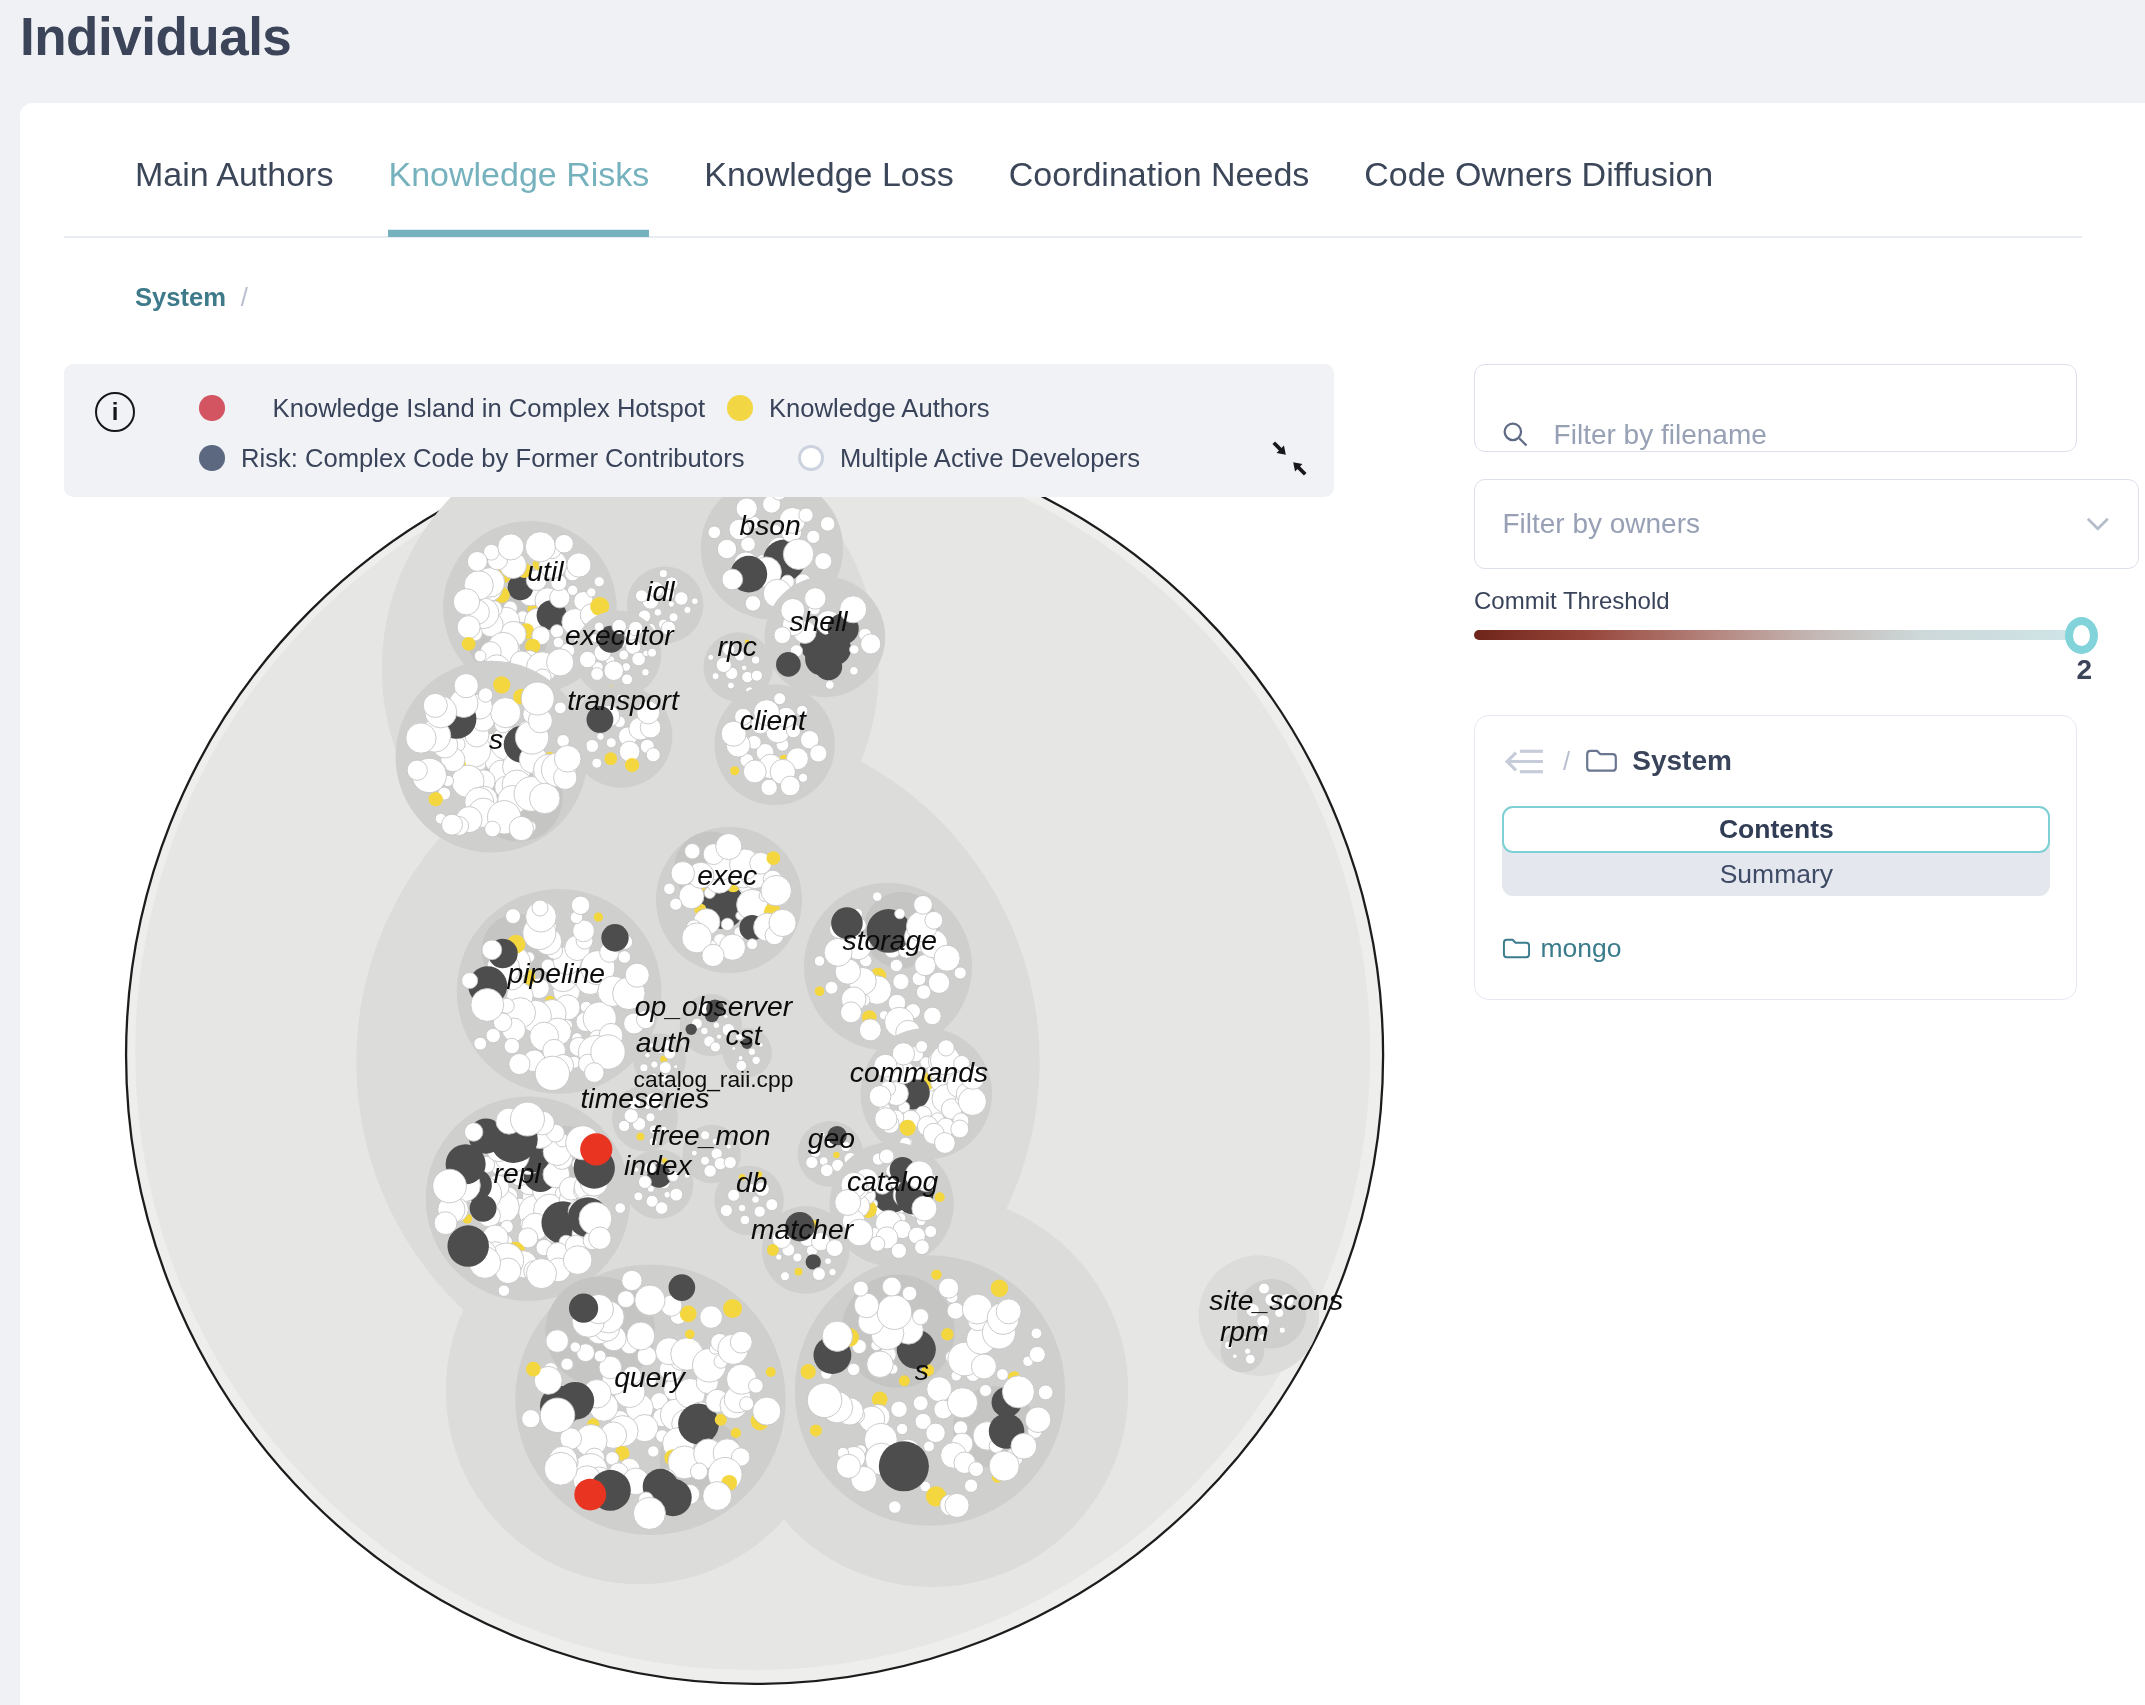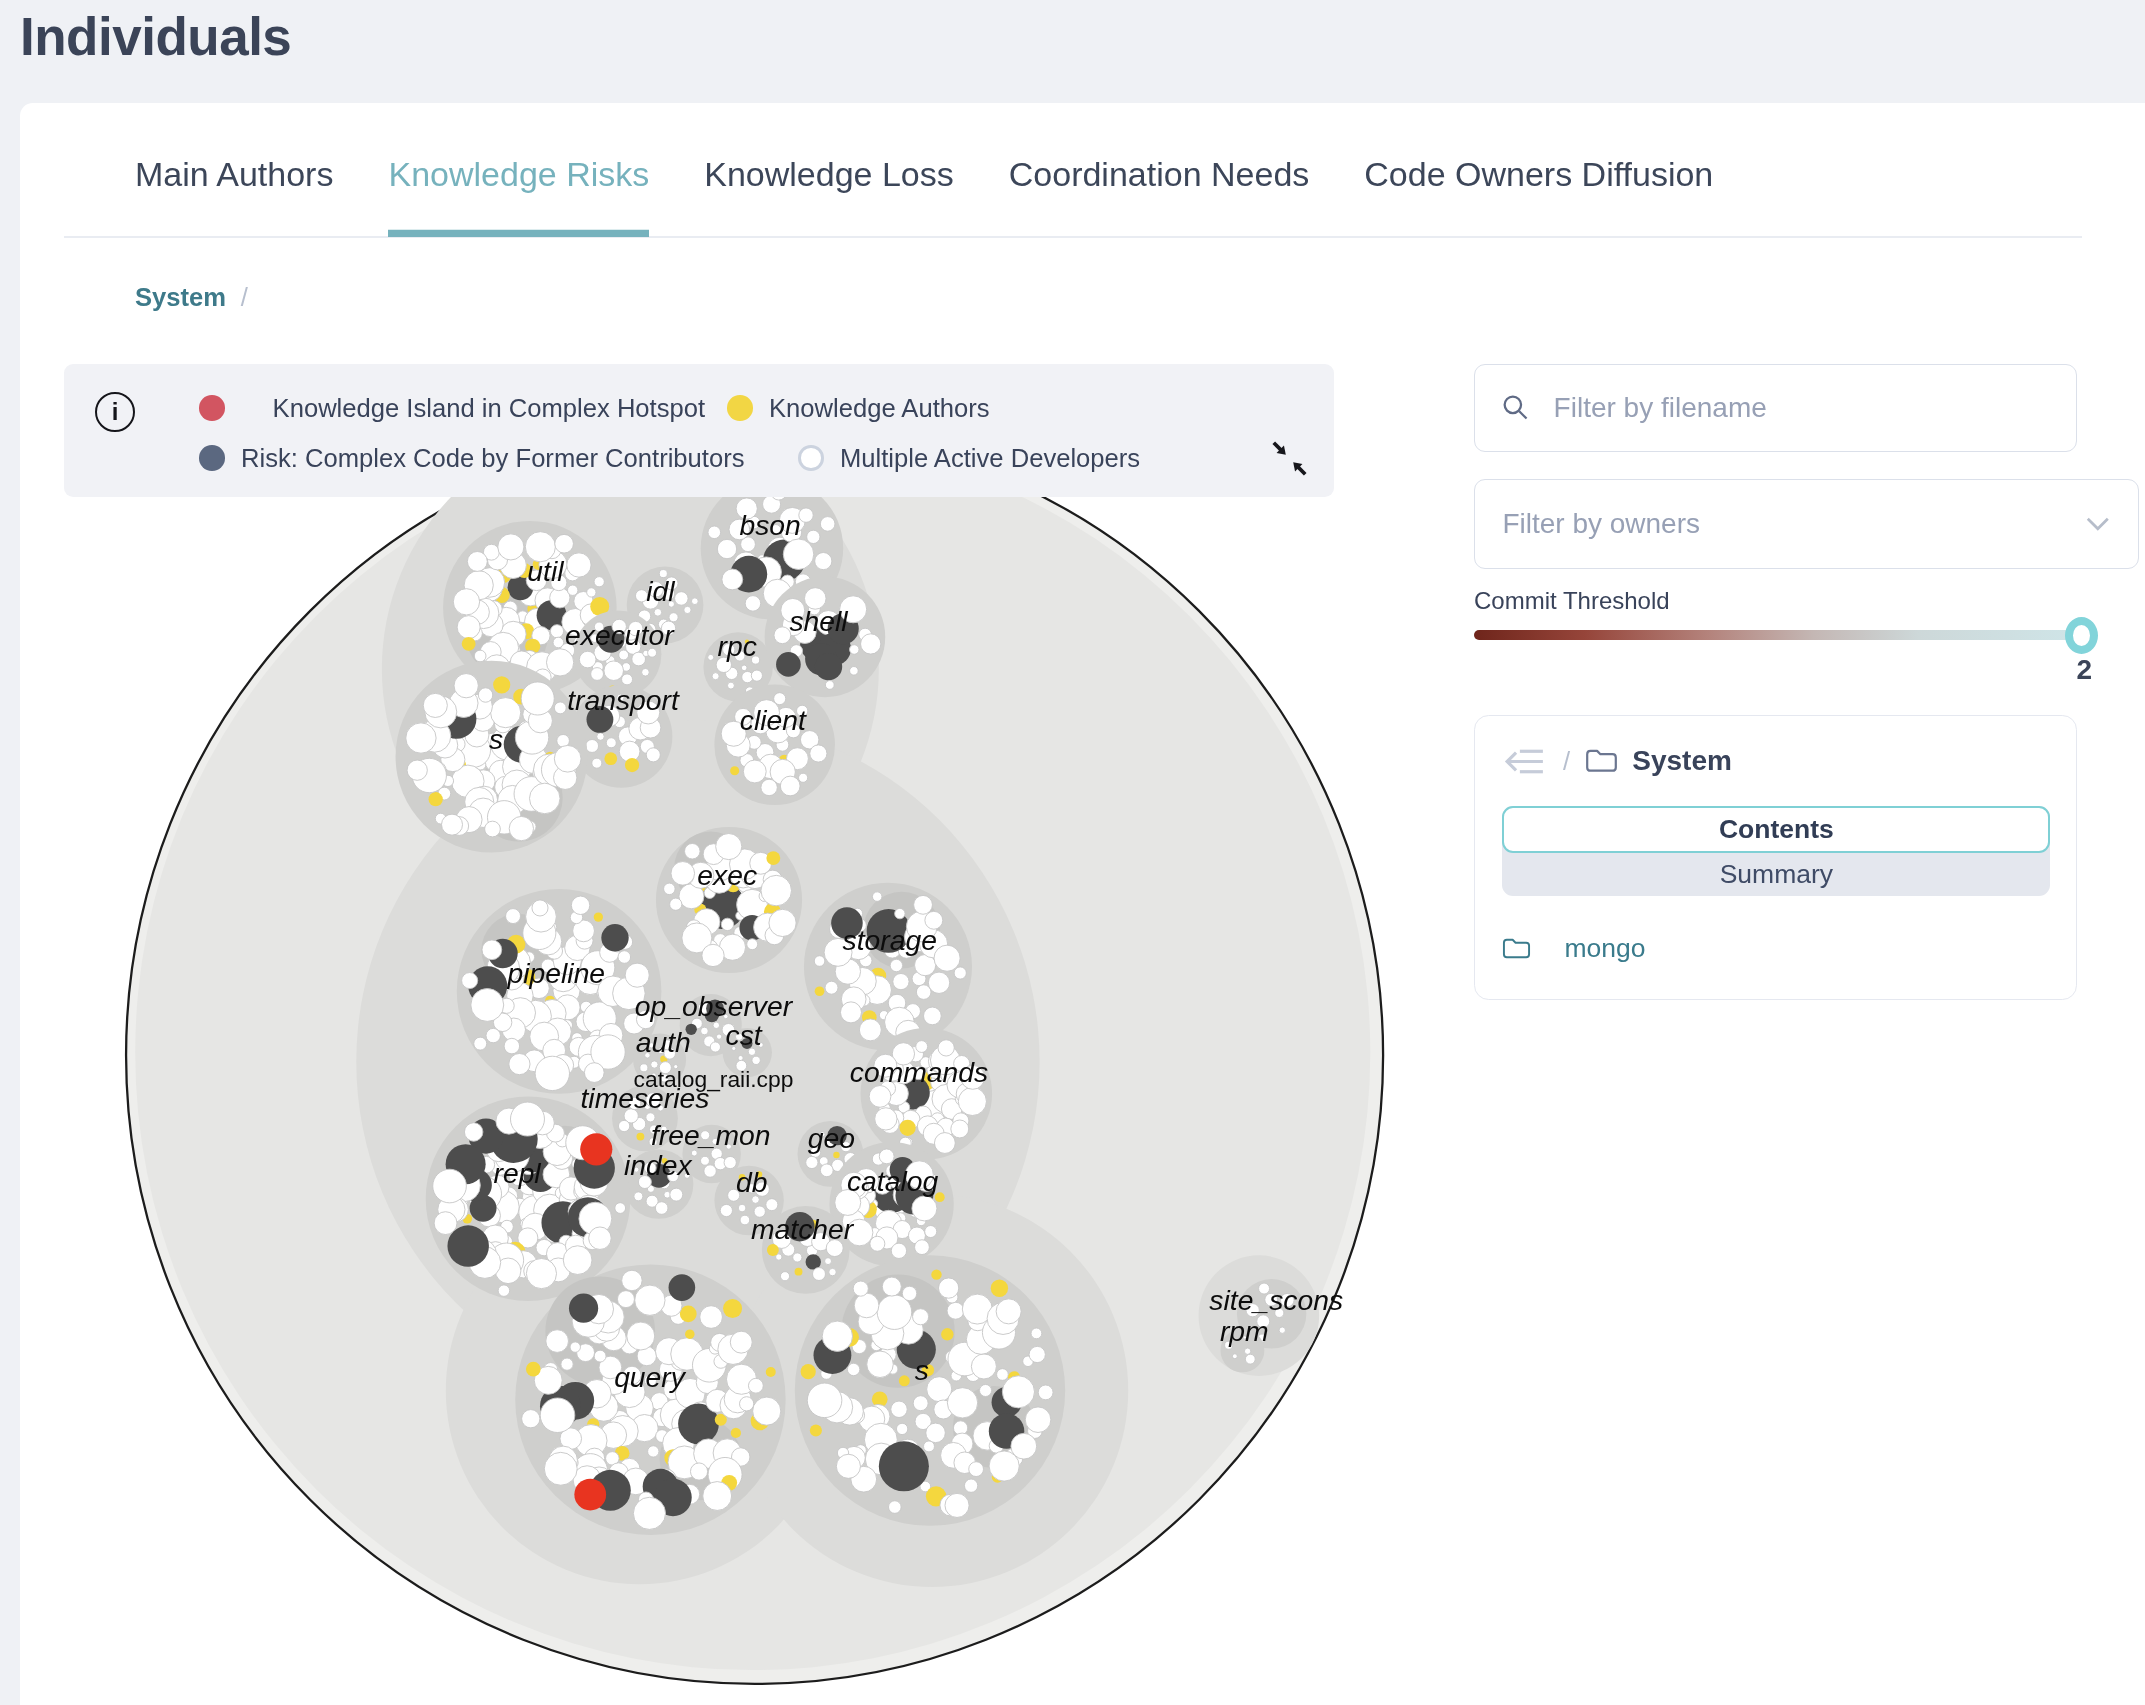--- a/index.html
+++ b/index.html
@@ -37,21 +37,21 @@
   .w1 { width:528px;gap:48px; } .w2 { width:599px; }
   .dot { width:25.6px; height:25.6px; border-radius:50%; flex:0 0 25.6px; }
   .dot-red    { background:#d25561; }
   .dot-yellow { background:#f2d644; }
   .dot-slate  { background:#5b6880; }
   .dot-open   { background:#ffffff; border:3.7px solid #ccd3df; }
   .collapse { position:absolute; right:25.6px; bottom:20px; cursor:pointer; }
 
   .searchbox { position:absolute; left:1474px; top:364px; width:603px; height:88px;
                background:#fff; border:1.8px solid #dbe0ea; border-radius:11px; z-index:2;
-               display:flex; align-items:center; padding:0 25.6px; gap:22px; }
+               display:flex; align-items:flex-end; padding:0 25.6px; gap:22px; }
   .searchbox input { border:none; outline:none; flex:1; font-size:28px; color:#39435a;
                      font-family:"Liberation Sans", sans-serif; background:transparent; }
   .searchbox input::placeholder { color:#97a0b5; }
 
   .ownersbox { position:absolute; left:1474px; top:479px; width:665px; height:90px;
                background:#fff; border:1.8px solid #dbe0ea; border-radius:11px; z-index:2;
                display:flex; align-items:center; padding:0 27.4px; cursor:pointer; }
   .ownersbox .ph { flex:1; font-size:28px; color:#97a0b5; }
 
   .ctlabel { position:absolute; left:1474px; top:587px; font-size:24px; font-weight:500;
@@ -70,21 +70,21 @@
             padding:29px 27.4px; }
   .dhead { display:flex; align-items:center; gap:14.6px; }
   .dhead .sep { font-size:25.6px; color:#b7bfce; }
   .dhead .title { font-size:28px; font-weight:700; color:#39435a; }
   .segment { margin-top:29px; width:548px; height:90px; background:#e4e7ee;
              border-radius:11px; display:flex;flex-direction:column; }
   .seg { flex:1; display:flex; align-items:center; justify-content:center;
          font-size:26.5px; color:#3f4b66; font-weight:500; cursor:pointer; }
   .seg.active { background:#fff; border:2.7px solid #7fd0d5; border-radius:11px;
                 color:#313d55; font-weight:600; }
-  .ditem { margin-top:37px; display:flex; align-items:center; gap:33px;
+  .ditem { margin-top:37px; display:flex; align-items:center; gap:9px;
            color:#3a7b8c; font-size:26.5px; font-weight:500; cursor:pointer; }
 </style>
 </head>
 <body>
 
 <div class="page">
 
   <div class="h1">Individuals</div>
 
   <div class="card"></div>

